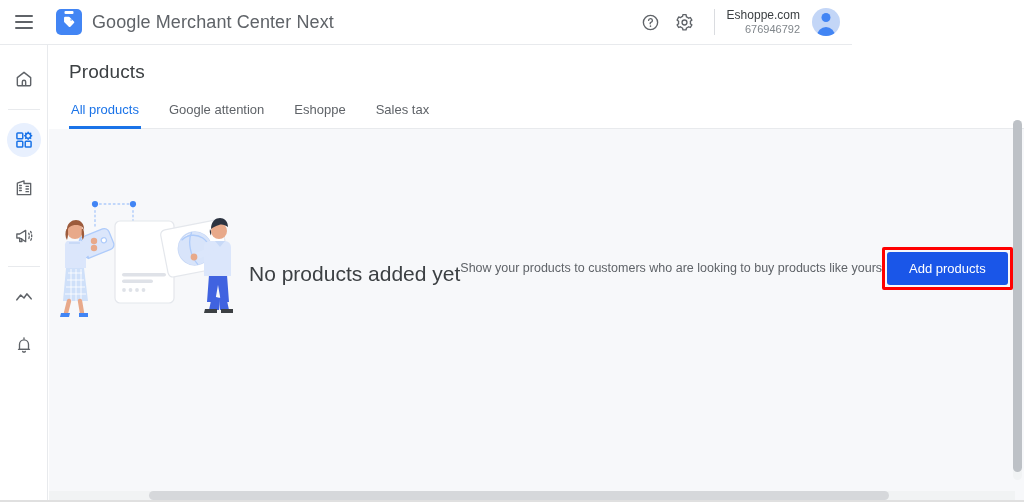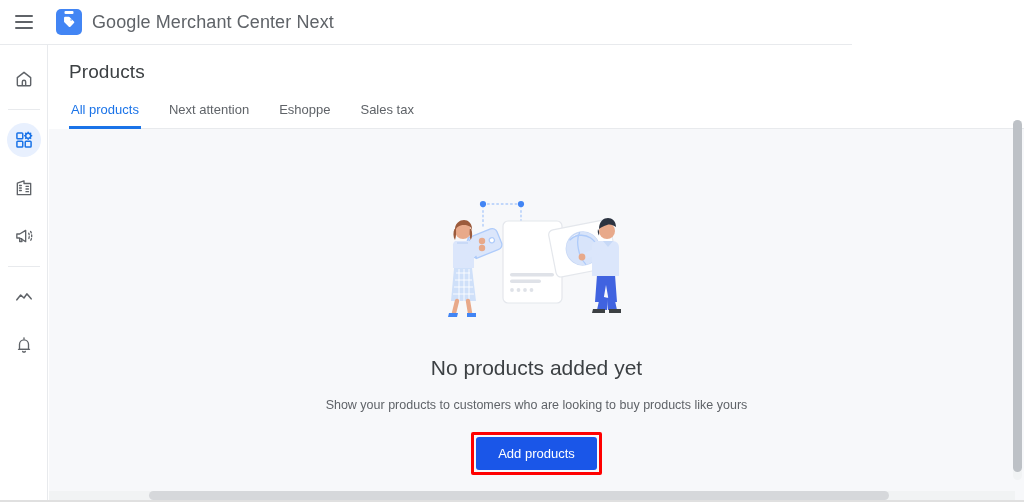--- a/index.html
+++ b/index.html
@@ -143,21 +143,21 @@
   .content {
     position: relative;
     height: 385px;
     background: #f7f8fa;
     overflow: hidden;
   }
 
   .empty-state {
     position: absolute;
     left: 0; right: 0; top: 62px;
-    display: flex; flex-direction: column;
+    display: flex; flex-direction: row;
     align-items: center;
   }
   .illus { width: 200px; height: 135px; }
   .empty-title {
     font-size: 21px; color: #3c4043;
     font-weight: 400; margin-top: 30px;
   }
   .empty-sub {
     font-size: 12.5px; color: #5f6368;
     margin-top: 18px;
@@ -222,20 +222,41 @@
     <div class="brand-logo">
       <div class="clip"></div>
       <svg width="14" height="14" viewBox="0 0 24 24" aria-hidden="true">
         <path d="M20.5 11.2 12.8 3.5a1.8 1.8 0 0 0-1.3-.5H5.4A1.9 1.9 0 0 0 3.5 4.9v6.1c0 .5.2.95.55 1.3l7.7 7.7c.7.7 1.9.7 2.6 0l6.15-6.15c.75-.7.75-1.9 0-2.65Z" fill="#ffffff"></path>
         <circle cx="15.6" cy="8.4" r="1.25" fill="#4285f4"></circle>
       </svg>
     </div>
     <div class="brand-text"><span class="g">Google</span><span> Merchant Center Next</span></div>
   </div>
 
+  <div class="appbar-right">
+    <div class="icon-btn">
+      <svg width="19" height="19" viewBox="0 0 24 24" fill="none" stroke="#5f6368" stroke-width="1.7">
+        <circle cx="12" cy="12" r="9"></circle>
+        <path d="M9.6 9.3a2.4 2.4 0 1 1 2.9 2.5c-.6.2-.9.7-.9 1.3v.5" stroke-linecap="round"></path>
+        <circle cx="12" cy="16.6" r="1" fill="#5f6368" stroke="none"></circle>
+      </svg>
+    </div>
+    <div class="icon-btn">
+      <svg width="19" height="19" viewBox="0 0 24 24" fill="none" stroke="#5f6368" stroke-width="1.7">
+        <circle cx="12" cy="12" r="3.1"></circle>
+        <path d="M19.4 13.6a7.6 7.6 0 0 0 0-3.2l1.9-1.4-1.9-3.3-2.2.9a7.7 7.7 0 0 0-2.8-1.6L14 2h-4l-.4 2.3c-1 .3-2 .9-2.8 1.6l-2.2-.9L2.7 9l1.9 1.4a7.6 7.6 0 0 0 0 3.2L2.7 15l1.9 3.3 2.2-.9c.8.7 1.8 1.3 2.8 1.6l.4 2.3h4l.4-2.3c1-.3 2-.9 2.8-1.6l2.2.9 1.9-3.3Z" stroke-linejoin="round"></path>
+      </svg>
+    </div>
+    <div class="vdivider"></div>
+    <div class="account">
+      <div class="acct-name">Eshoppe.com</div>
+      <div class="acct-id">676946792</div>
+    </div>
+    <div class="avatar"></div>
+  </div>
 </div>
 
 <div class="rail">
 
   <div class="rail-item">
     <svg width="20" height="20" viewBox="0 0 24 24" fill="none" stroke="#5f6368" stroke-width="1.7" stroke-linejoin="round">
       <path d="M4 10.3 12 4l8 6.3V19a1 1 0 0 1-1 1H5a1 1 0 0 1-1-1Z"></path>
       <path d="M10 20v-4.6a2 2 0 0 1 4 0V20"></path>
     </svg>
   </div>
@@ -285,21 +306,21 @@
   </div>
 </div>
 
 <div class="main">
 
   <div class="page-head">
     <div class="page-title">Products</div>
 
     <div class="tabs">
       <div class="tab active">All products</div>
-      <div class="tab">Next attention</div>
+      <div class="tab">Google attention</div>
       <div class="tab">Eshoppe</div>
       <div class="tab">Sales tax</div>
     </div>
   </div>
 
   <div class="content">
 
     <div class="empty-state">
 
       <svg class="illus" viewBox="0 0 200 135">

